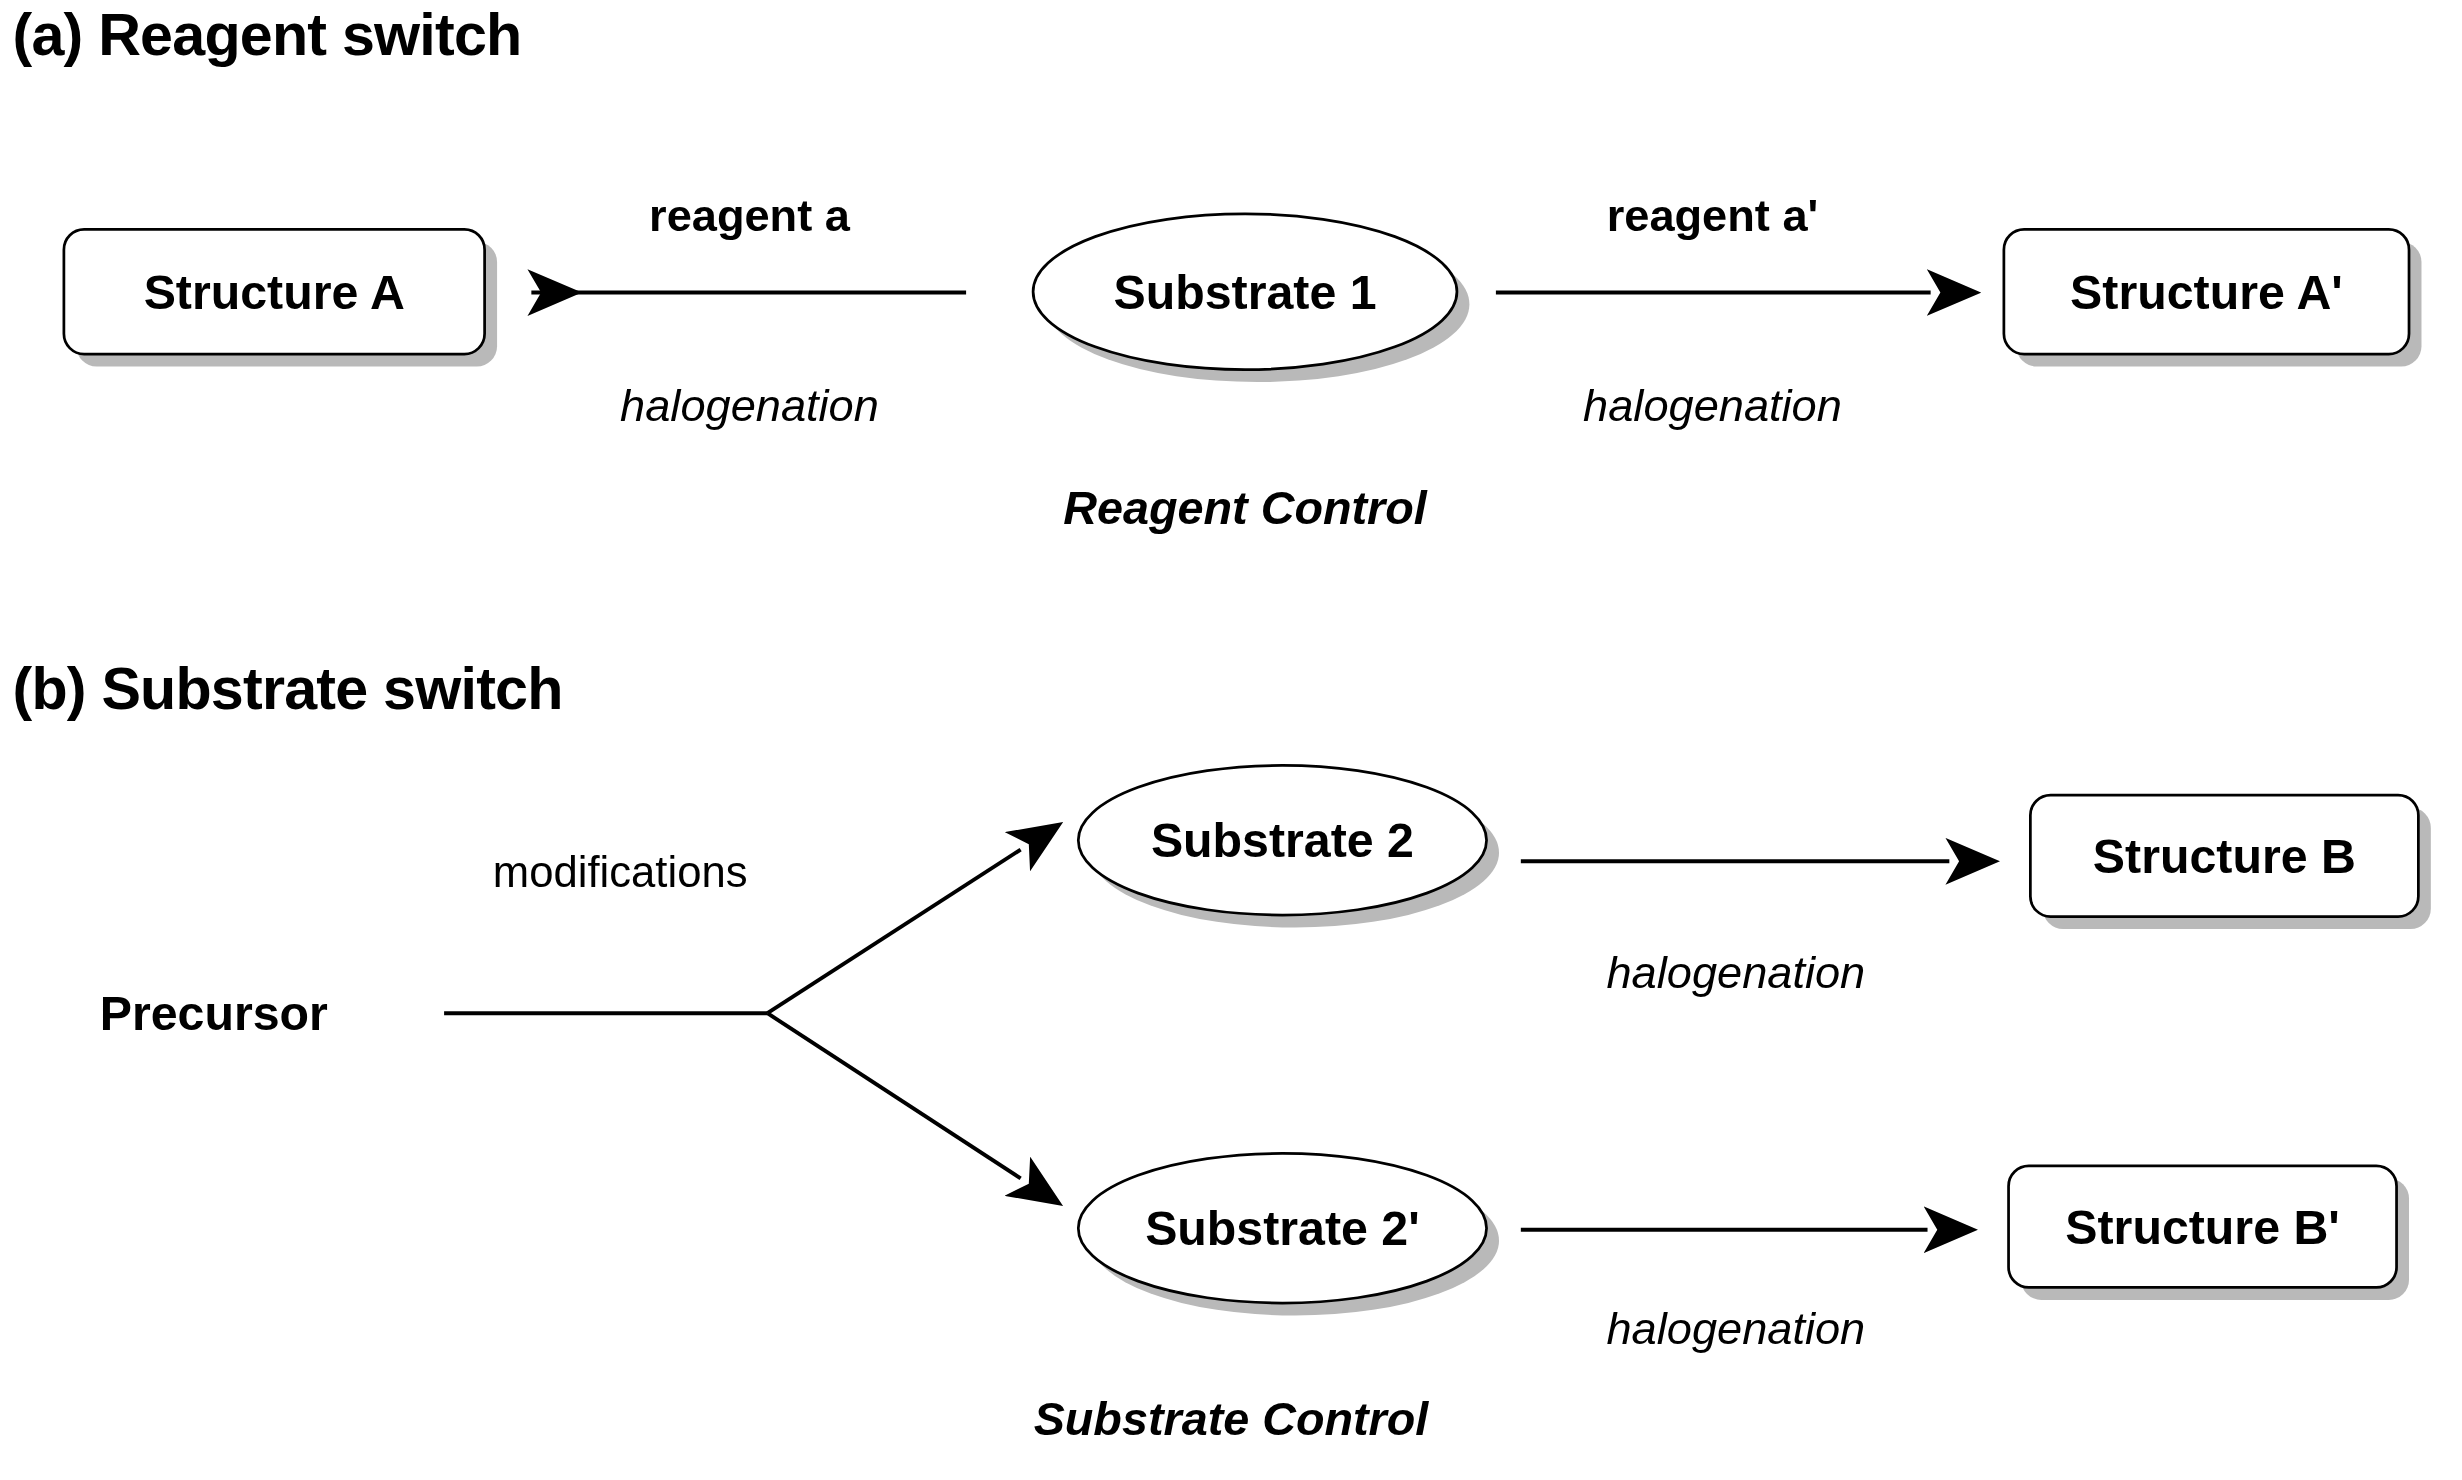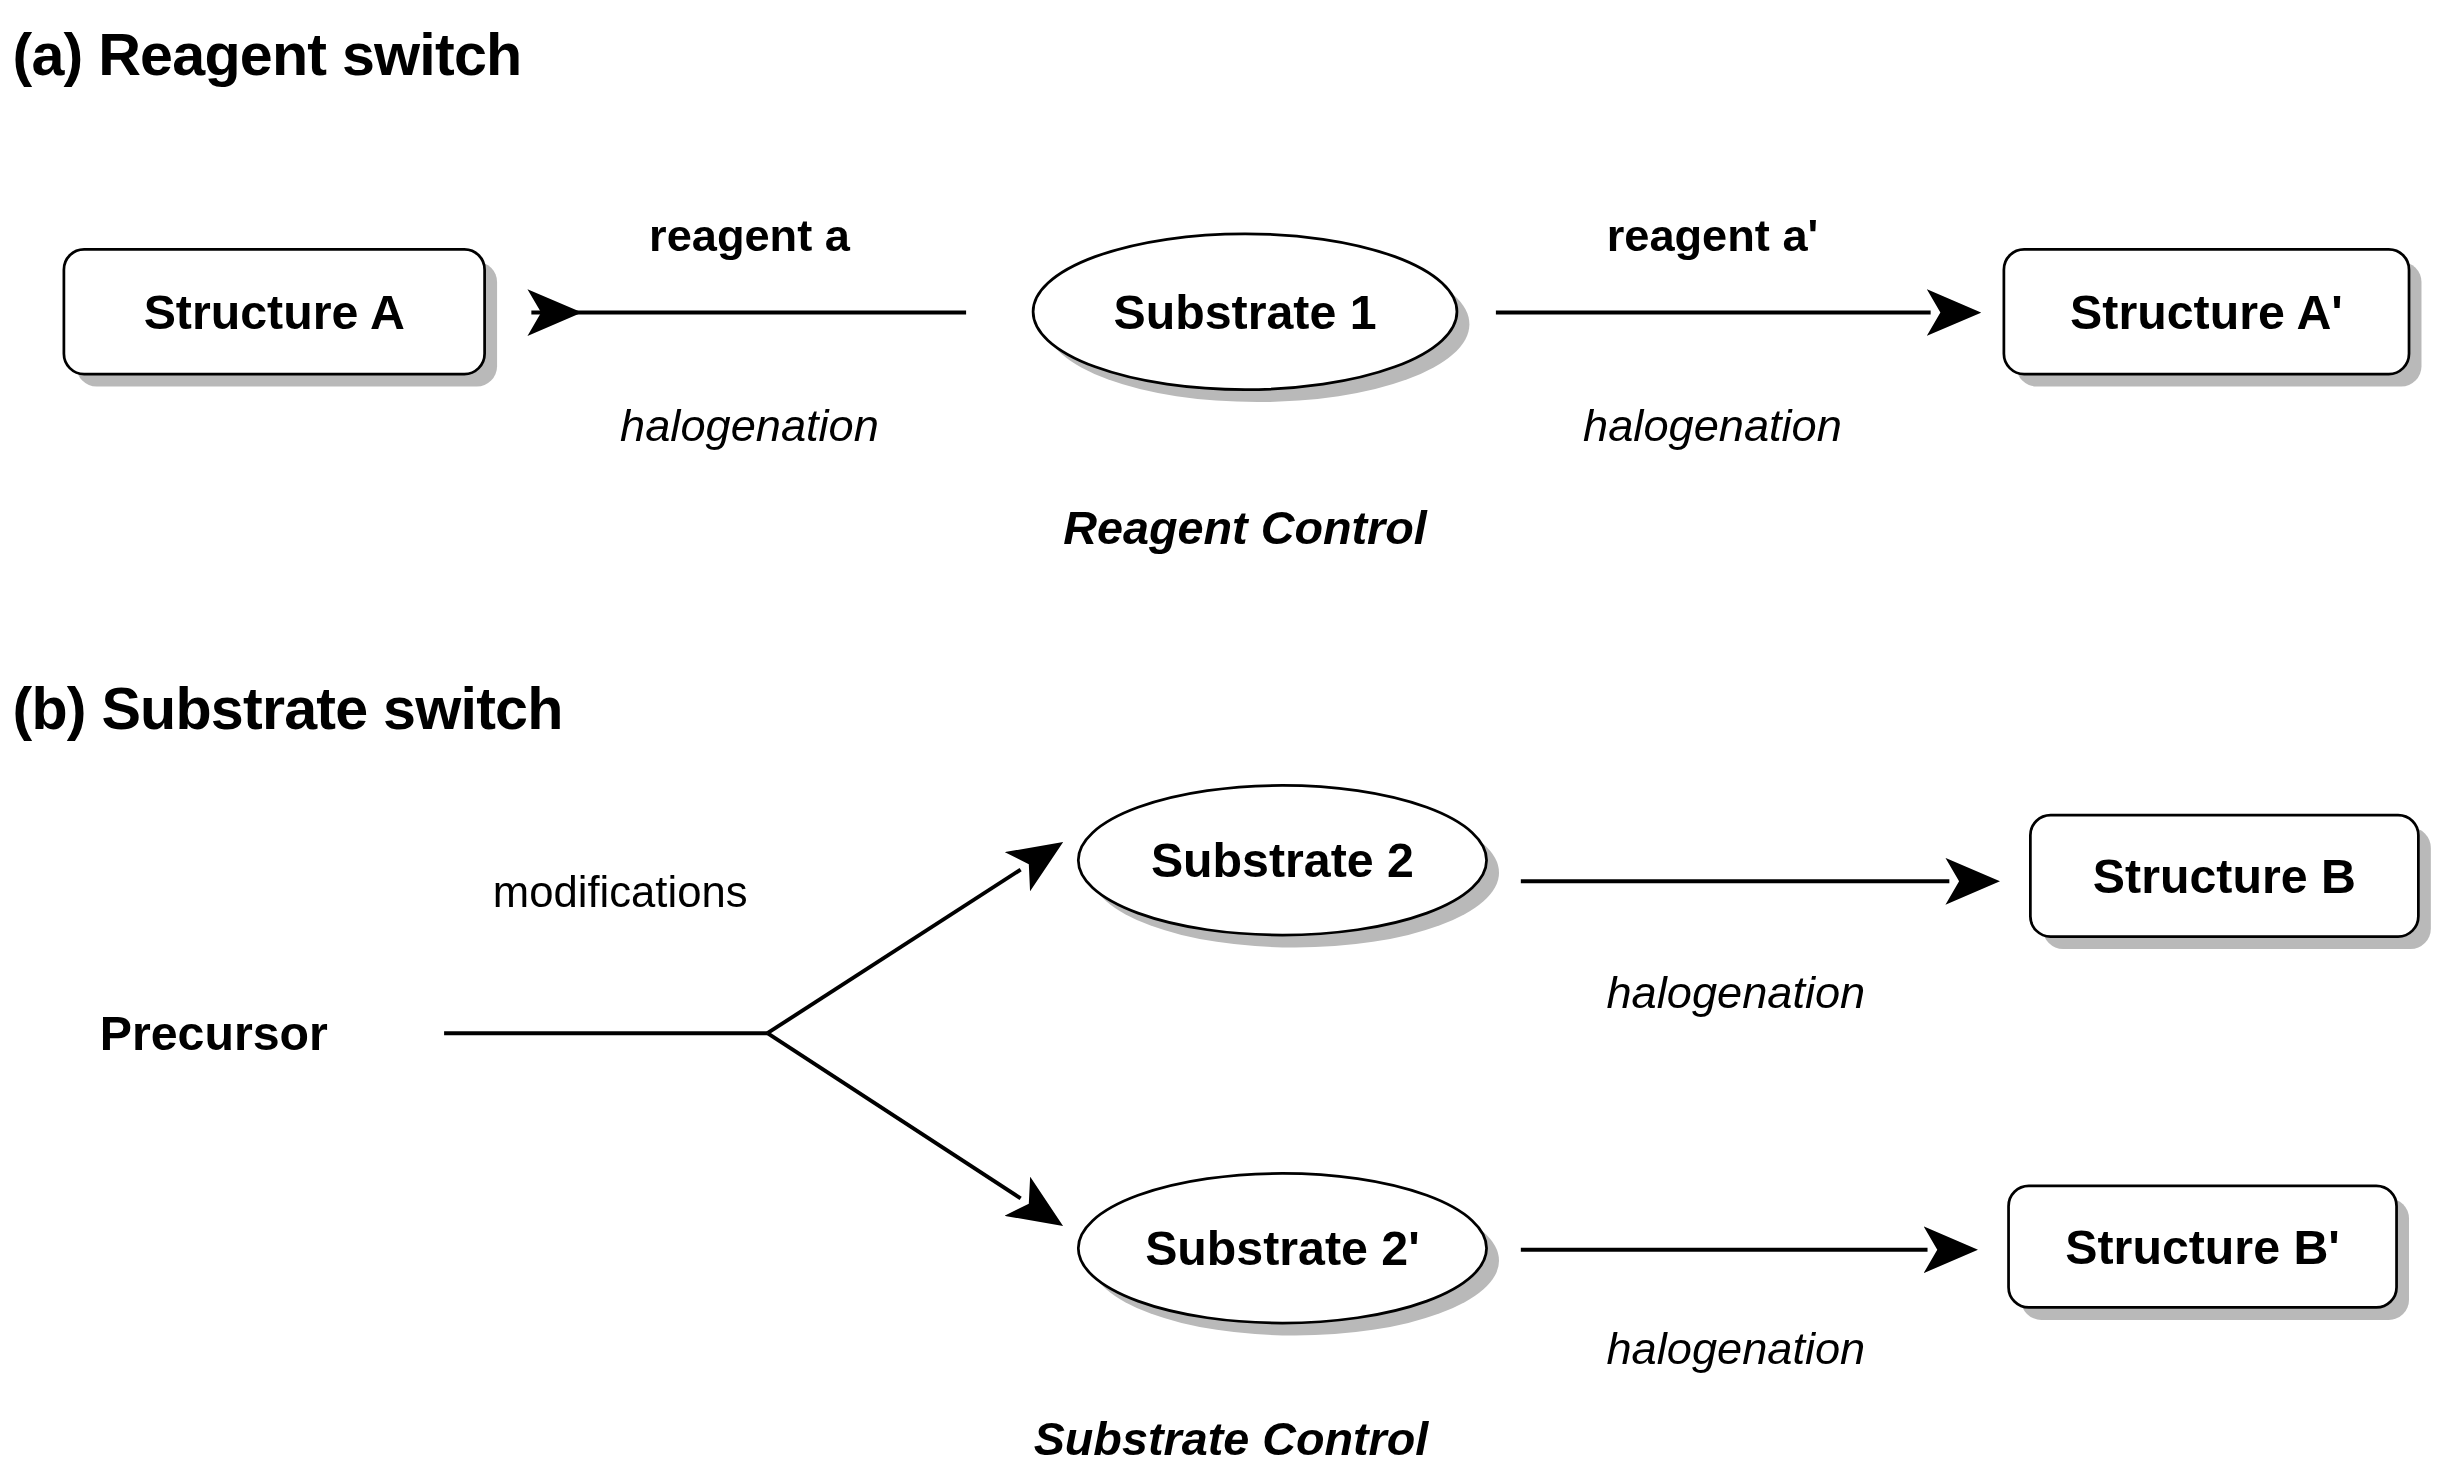--- a/index.html
+++ b/index.html
@@ -12,21 +12,20 @@
     height: 1481px;
     font-family: "Liberation Sans", sans-serif;
     position: relative;
     overflow: hidden;
   }
   #stage {
     position: relative;
     width: 2462px;
     height: 1173px;
     background: #ffffff;
-    margin-top: 20px;
   }
   svg.canvas {
     position: absolute;
     top: 0;
     left: 0;
     width: 2462px;
     height: 1481px;
   }
   text {
     font-family: "Liberation Sans", sans-serif;

